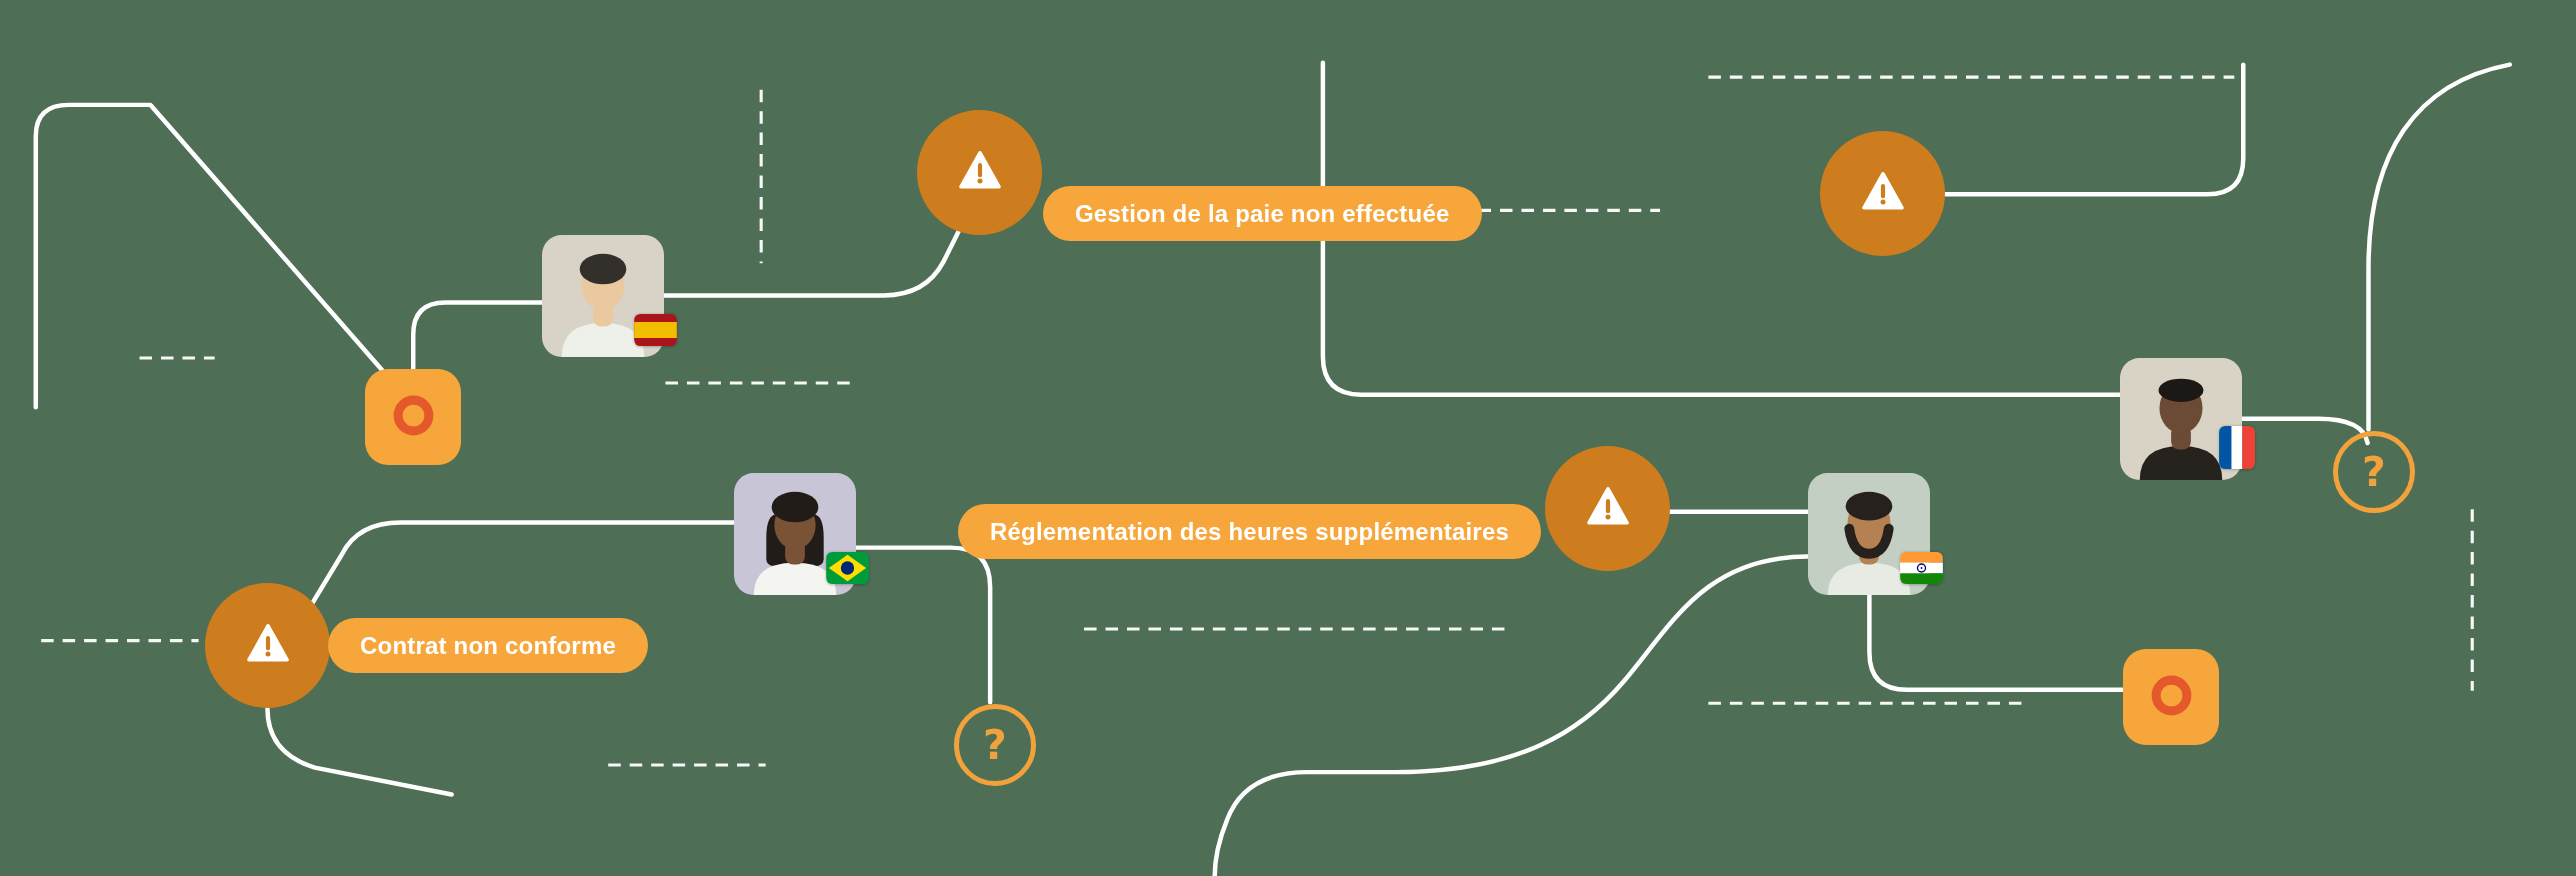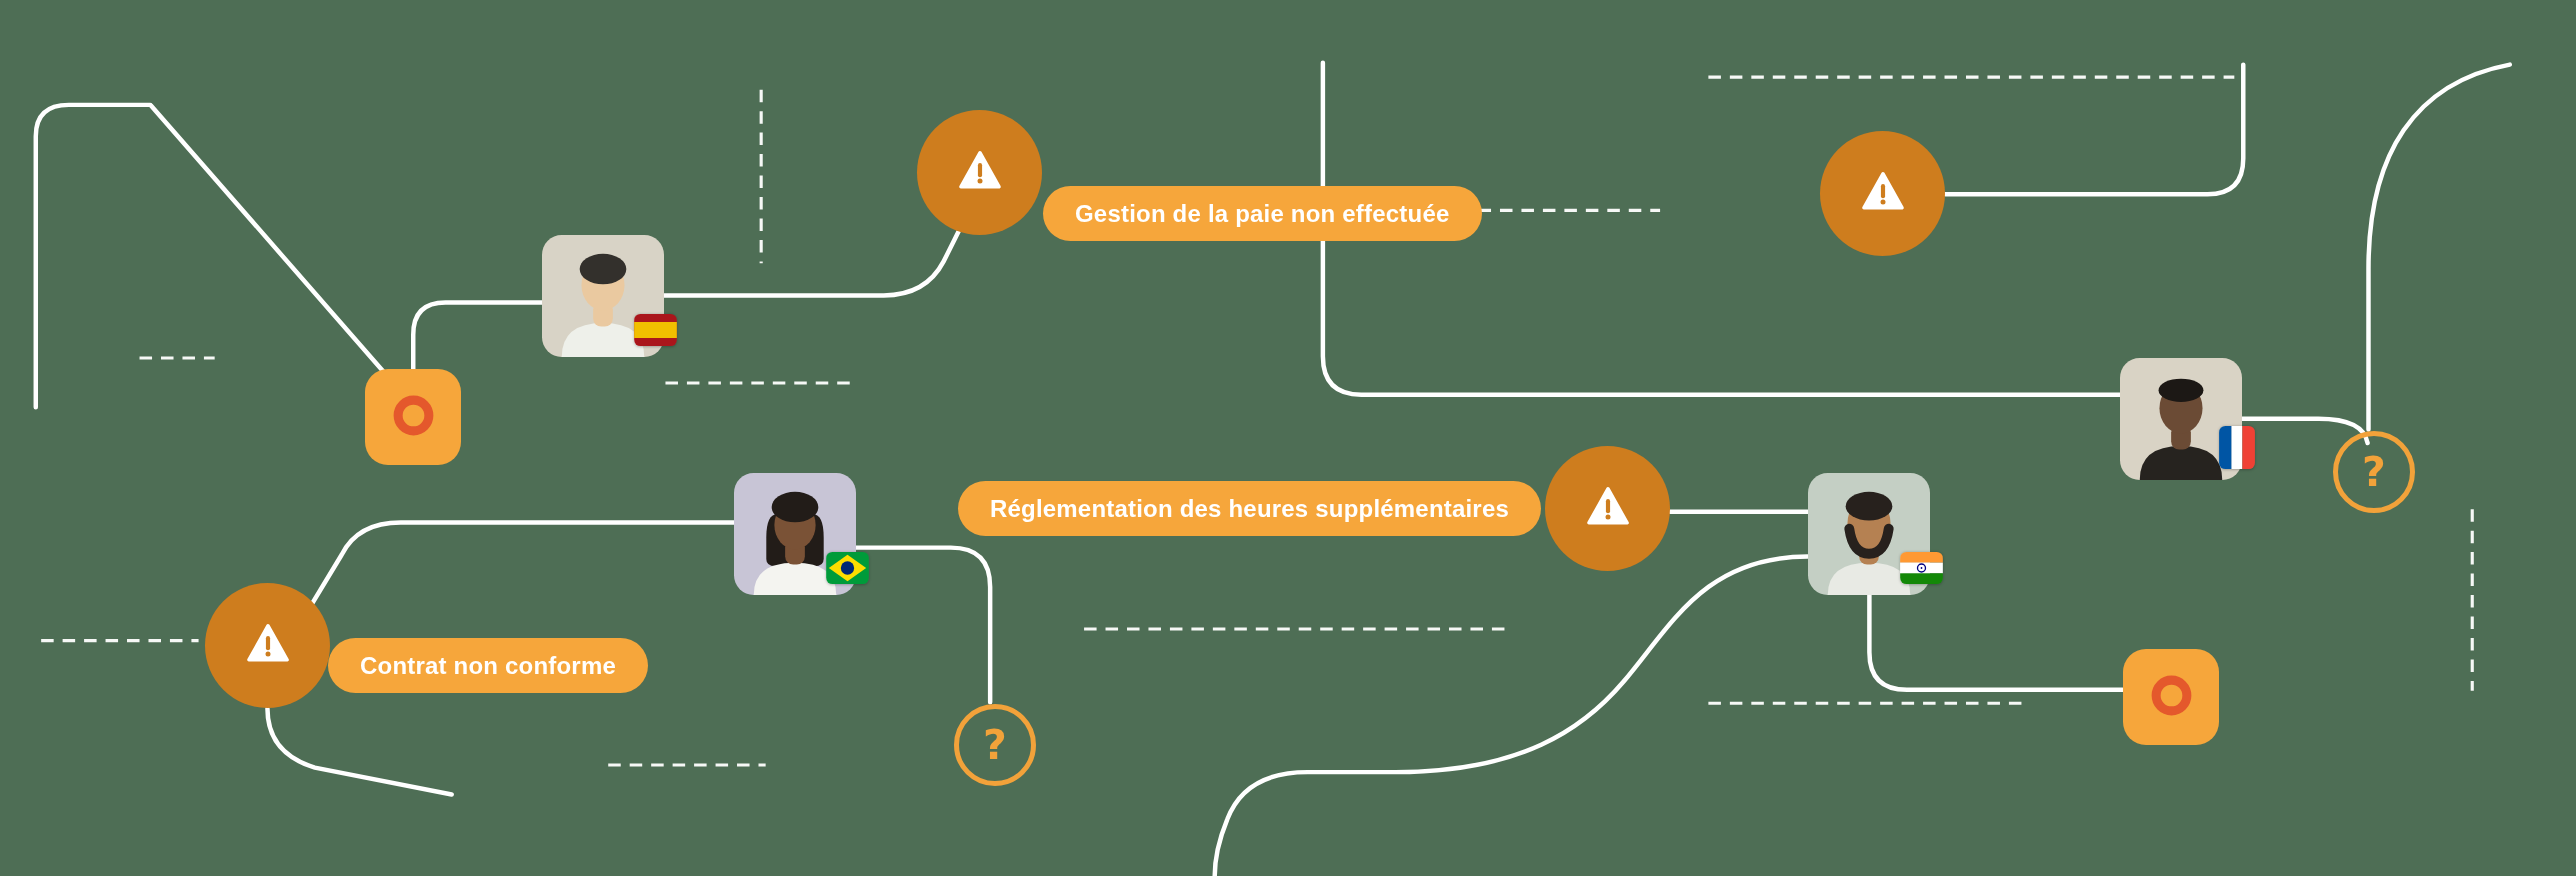--- a/index.html
+++ b/index.html
@@ -139,24 +139,24 @@
         <path d="M12 3.2 L21.2 19.6 H2.8 Z" fill="var(--badge-icon)" stroke="var(--badge-icon)" stroke-width="1.6" stroke-linejoin="round"></path>
         <line x1="12" y1="9.2" x2="12" y2="14" stroke="var(--badge-background)" stroke-width="2" stroke-linecap="round"></line>
         <circle cx="12" cy="16.8" r="1.2" fill="var(--badge-background)"></circle>
       </svg>
     </span>
   </div>
 
   <div class="pill" style="left:1043px;top:145px;margin-top:41px;">
     <span>Gestion de la paie non effectuée</span>
   </div>
-  <div class="pill" style="right:1035px;top:481px;justify-content:flex-end;">
+  <div class="pill" style="right:1035px;top:504px;justify-content:flex-end;">
     <span>Réglementation des heures supplémentaires</span>
   </div>
-  <div class="pill" style="left:328px;top:618px;margin-top:20px;">
+  <div class="pill" style="left:328px;top:618px;">
     <span>Contrat non conforme</span>
   </div>
 
   <div class="avatar" style="left:542px;top:235px;">
     <div class="photo">
       <svg width="122" height="122" viewBox="0 0 136 136">
         <rect width="136" height="136" fill="#d8d3c6"></rect>
         <path d="M22 136 Q22 98 68 98 Q114 98 114 136 Z" fill="#eef0ea"></path>
         <rect x="57" y="74" width="22" height="28" rx="9" fill="#eac9a0"></rect>
         <ellipse cx="68" cy="56" rx="24" ry="28" fill="#eac9a0"></ellipse>

